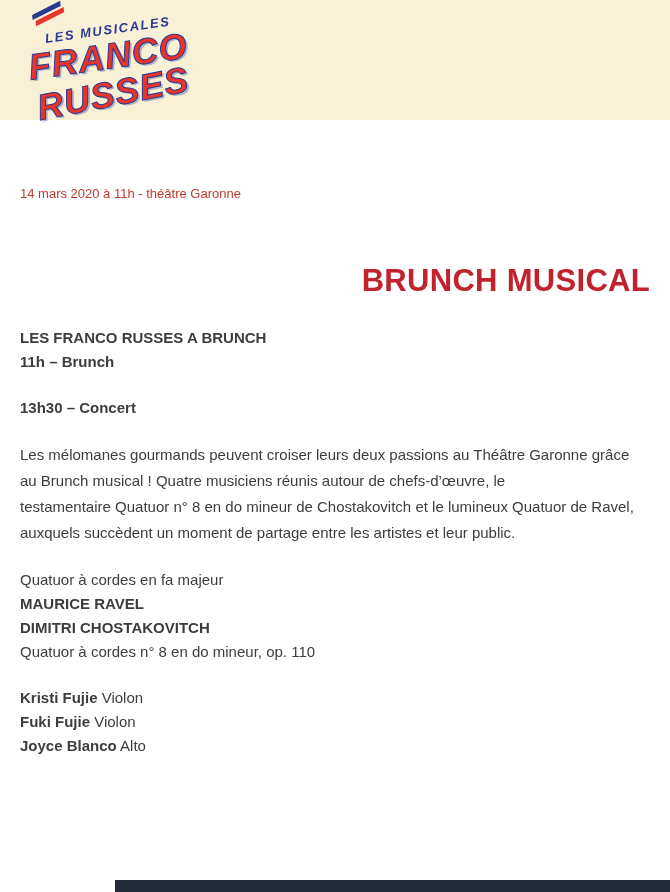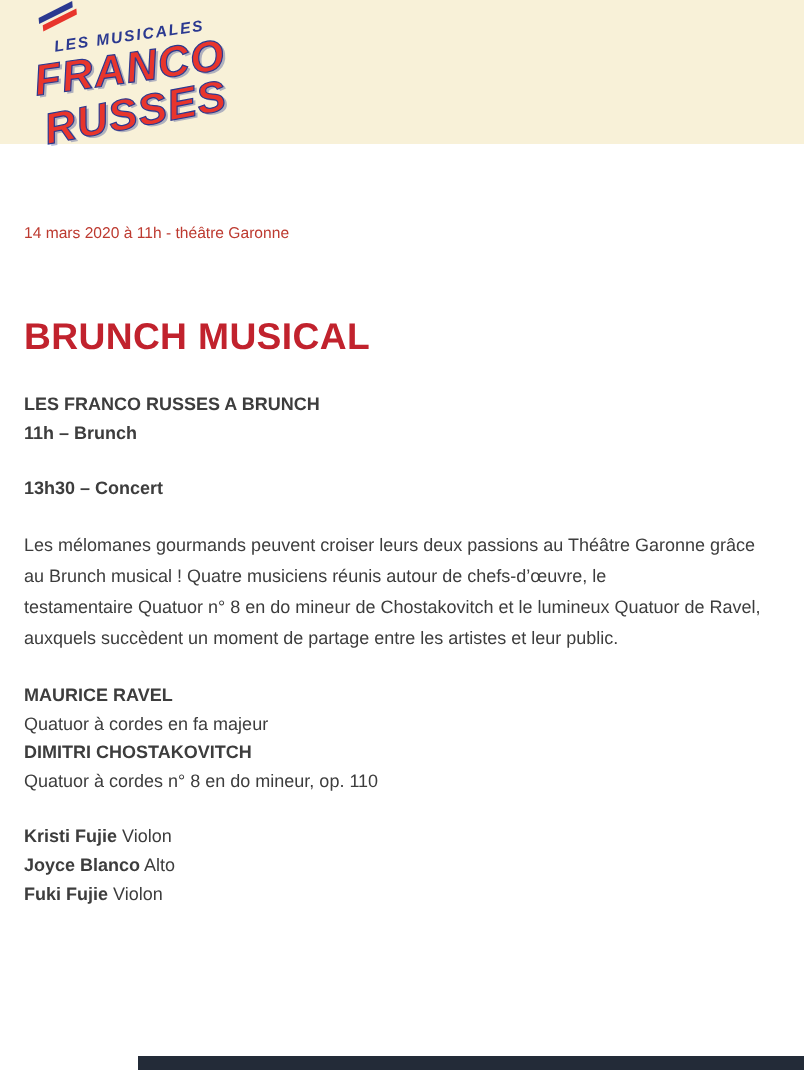--- a/index.html
+++ b/index.html
@@ -77,20 +77,21 @@
     font-size:13px;
     margin-bottom:64px;
   }
   .title {
     color:var(--accent-dark, #c1222d);
     font-size:31px;
     font-weight:700;
     letter-spacing:0.3px;
     line-height:1;
     margin-bottom:30px;
+    text-align:right;
   }
   .p {
     font-size:15px;
     line-height:24px;
     margin-bottom:22px;
   }
   .bold { font-weight:700; }
   .desc {
     line-height:26px;
     white-space:pre-line;
@@ -133,26 +134,26 @@
     <span class="line bold">11h – Brunch</span>
   </p>
 
 
   <p class="p bold">13h30 – Concert</p>
 
   <p class="p desc">Les mélomanes gourmands peuvent croiser leurs deux passions au Théâtre Garonne grâce au Brunch musical ! Quatre musiciens réunis autour de chefs-d’œuvre, le
 testamentaire Quatuor n° 8 en do mineur de Chostakovitch et le lumineux Quatuor de Ravel, auxquels succèdent un moment de partage entre les artistes et leur public.</p>
 
   <p class="p">
+    <span class="line">Quatuor à cordes en fa majeur</span>
     <span class="line bold">MAURICE RAVEL</span>
-    <span class="line">Quatuor à cordes en fa majeur</span>
     <span class="line bold">DIMITRI CHOSTAKOVITCH</span>
     <span class="line">Quatuor à cordes n° 8 en do mineur, op. 110</span>
   </p>
 
   <p class="p">
     <span class="line"><span class="bold">Kristi Fujie</span> <span>Violon</span></span>
+    <span class="line"><span class="bold">Fuki Fujie</span> <span>Violon</span></span>
     <span class="line"><span class="bold">Joyce Blanco</span> <span>Alto</span></span>
-    <span class="line"><span class="bold">Fuki Fujie</span> <span>Violon</span></span>
   </p>
 </main>
 
 <div class="footer-strip"></div>
 
 </body></html>

